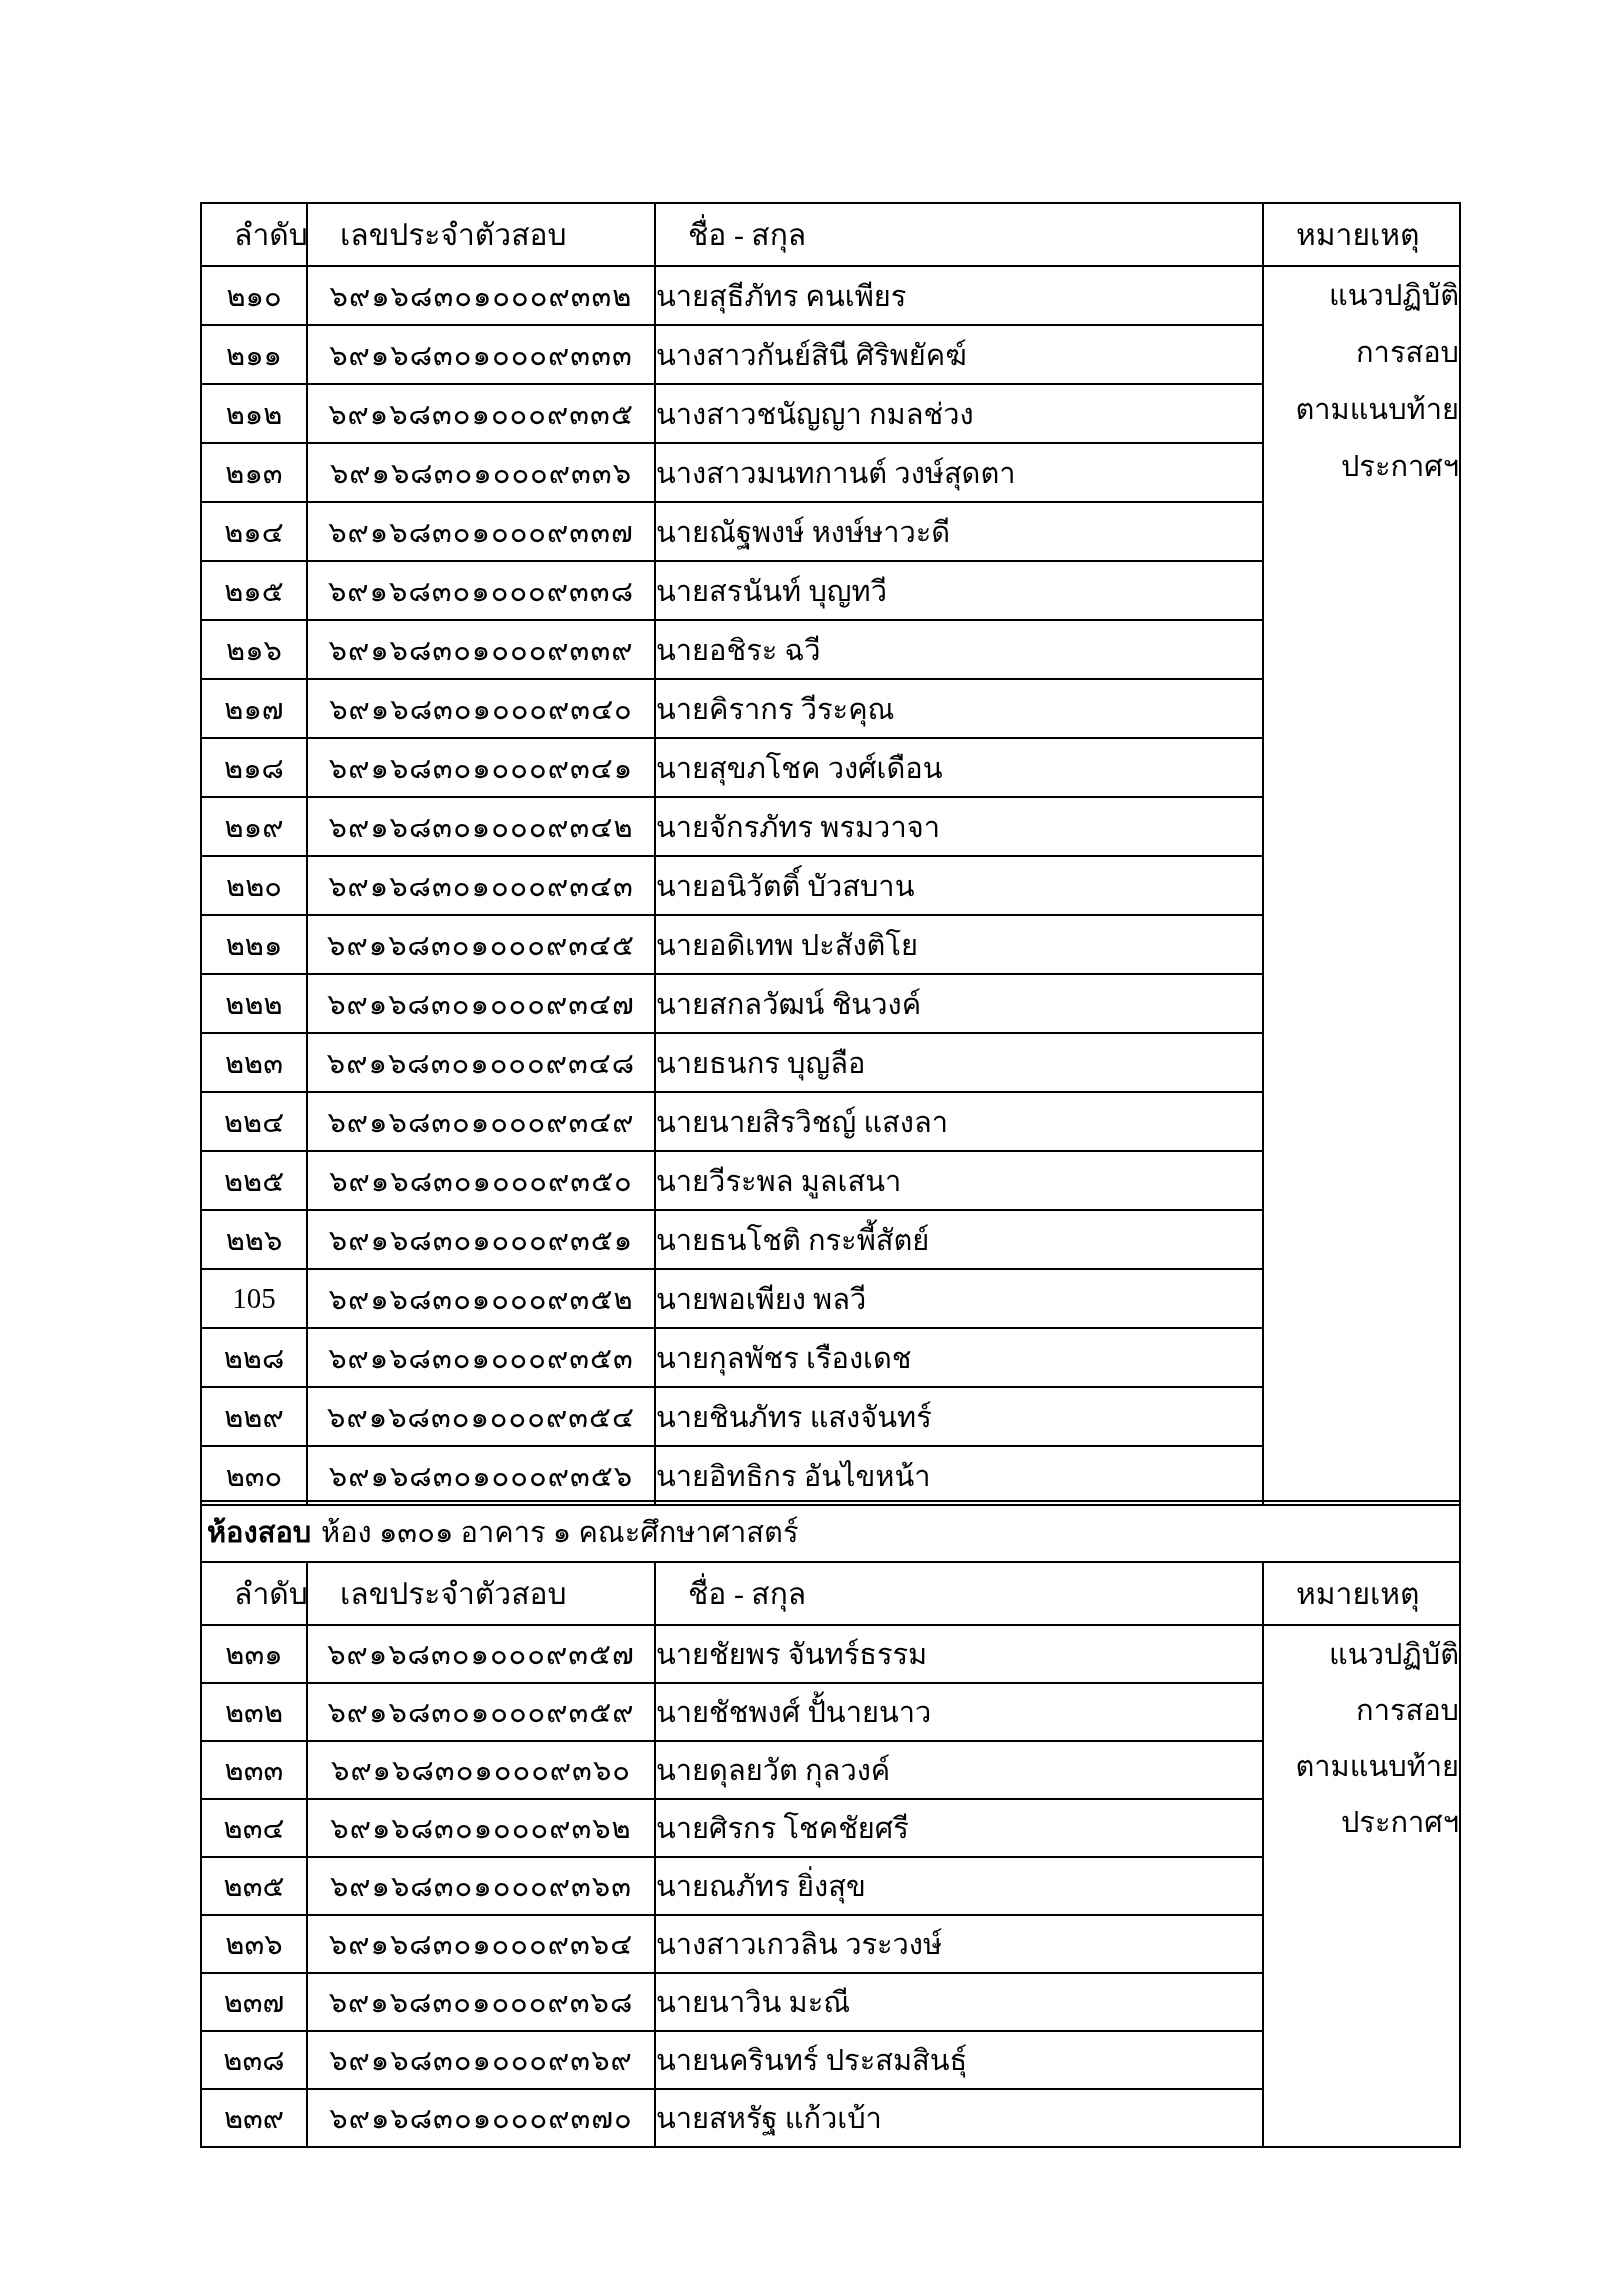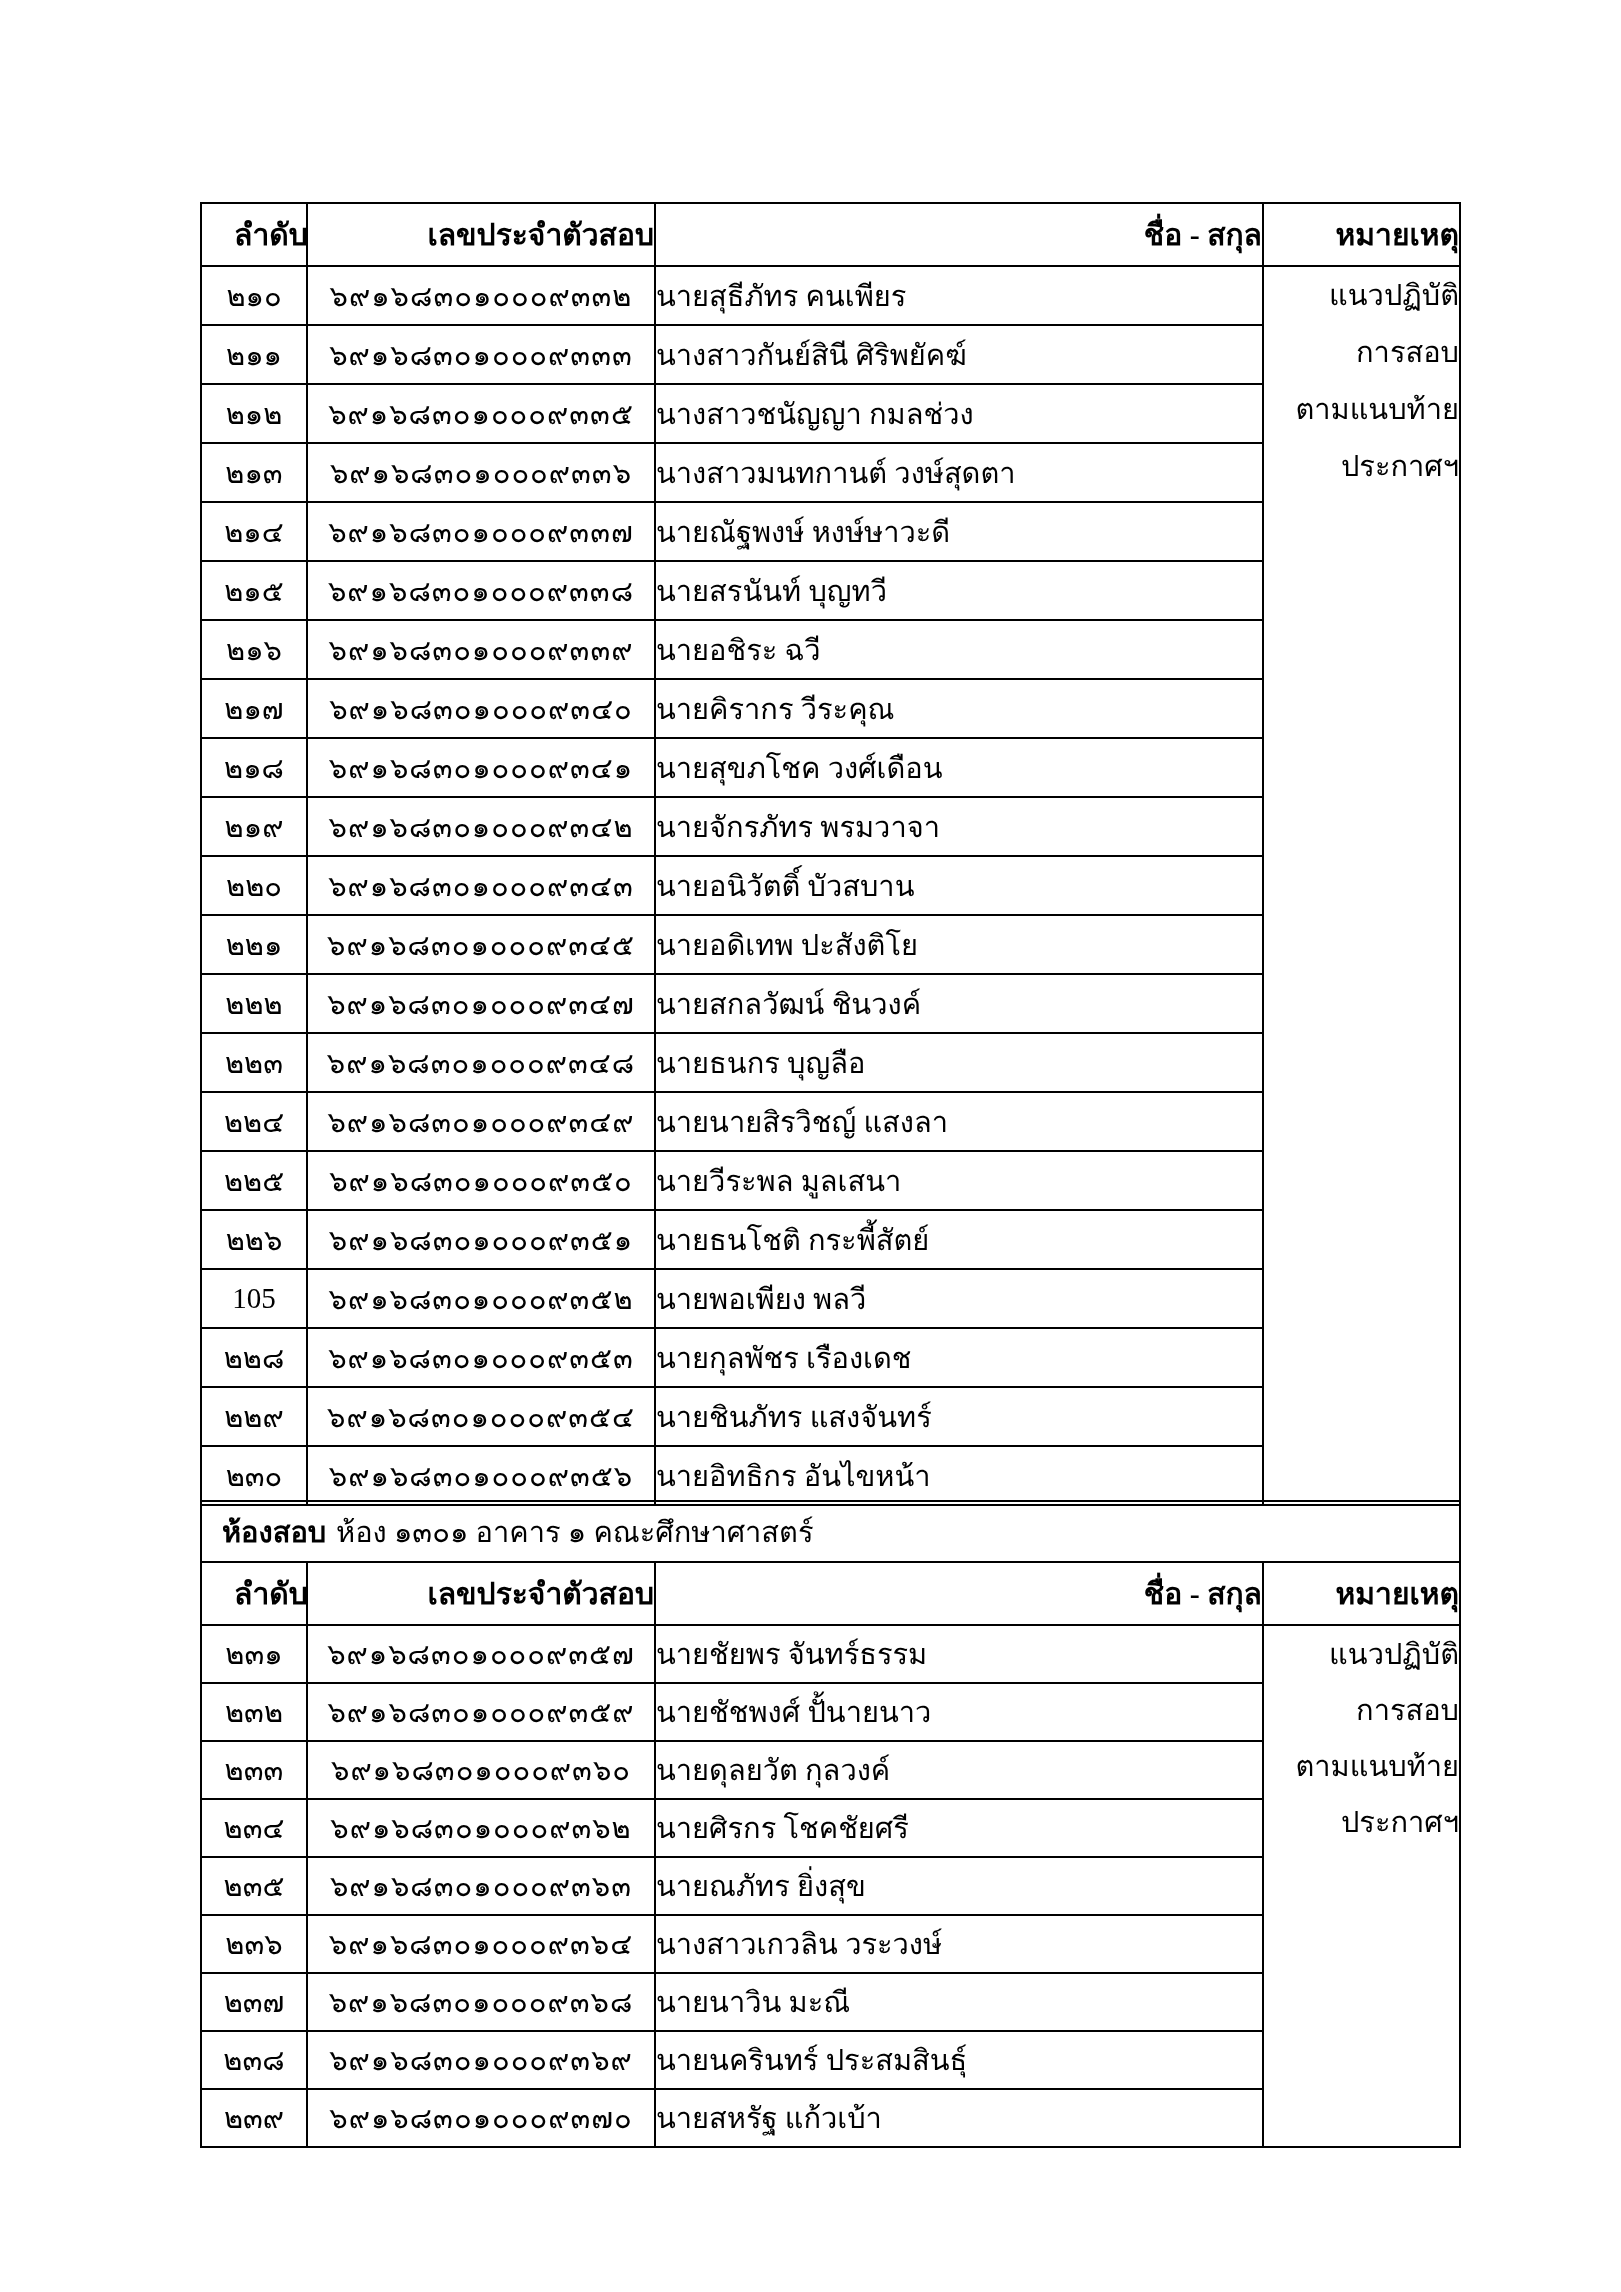--- a/index.html
+++ b/index.html
@@ -39,23 +39,23 @@
   table.roster th,
   table.roster td {
     border: 2px solid #000000;
     padding: 0;
     overflow: hidden;
     white-space: nowrap;
   }
   table.roster { border: 2.9px solid #000000; }
   table.roster thead th { border-bottom: 2.9px solid #000000; }
   table.roster th {
-    font-weight: bold;
+    font-weight: normal;
     font-size: 30px;
-    text-align: right;
+    text-align: left;
     height: 61px;
     vertical-align: middle;
     padding-left: 32px;
   }
   #table1 tbody td { height: 57px; }
   #table2 tbody td { height: 56px; }
   td.cell-seq { text-align: center; vertical-align: middle; }
   td.cell-id  { text-align: center; vertical-align: middle; letter-spacing: 1px; }
   td.cell-name { text-align: left; vertical-align: middle; padding-left: 13.7px; }
   td.cell-remark {
@@ -65,21 +65,21 @@
   }
   .remark-line {
     height: 57px;
     line-height: 57px;
   }
   #table2 .remark-line { height: 56px; line-height: 56px; }
   tr.banner-row td {
     height: 59px;
     vertical-align: middle;
     text-align: left;
-    padding-left: 20px;
+    padding-left: 5px;
     border-bottom: 2.9px solid #000000;
   }
   .banner-bold { font-weight: bold; }
   .banner-rest { margin-left: 9.8px; }
 </style>
 </head>
 <body>
 
 <div class="page">
 

